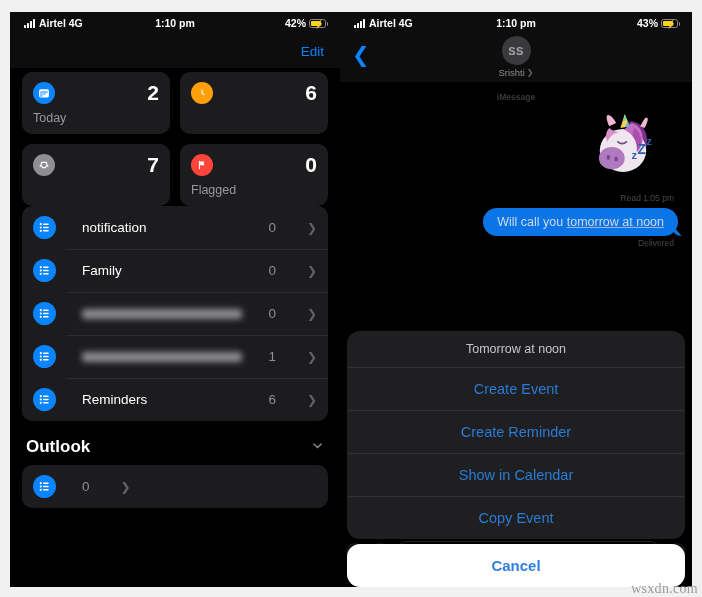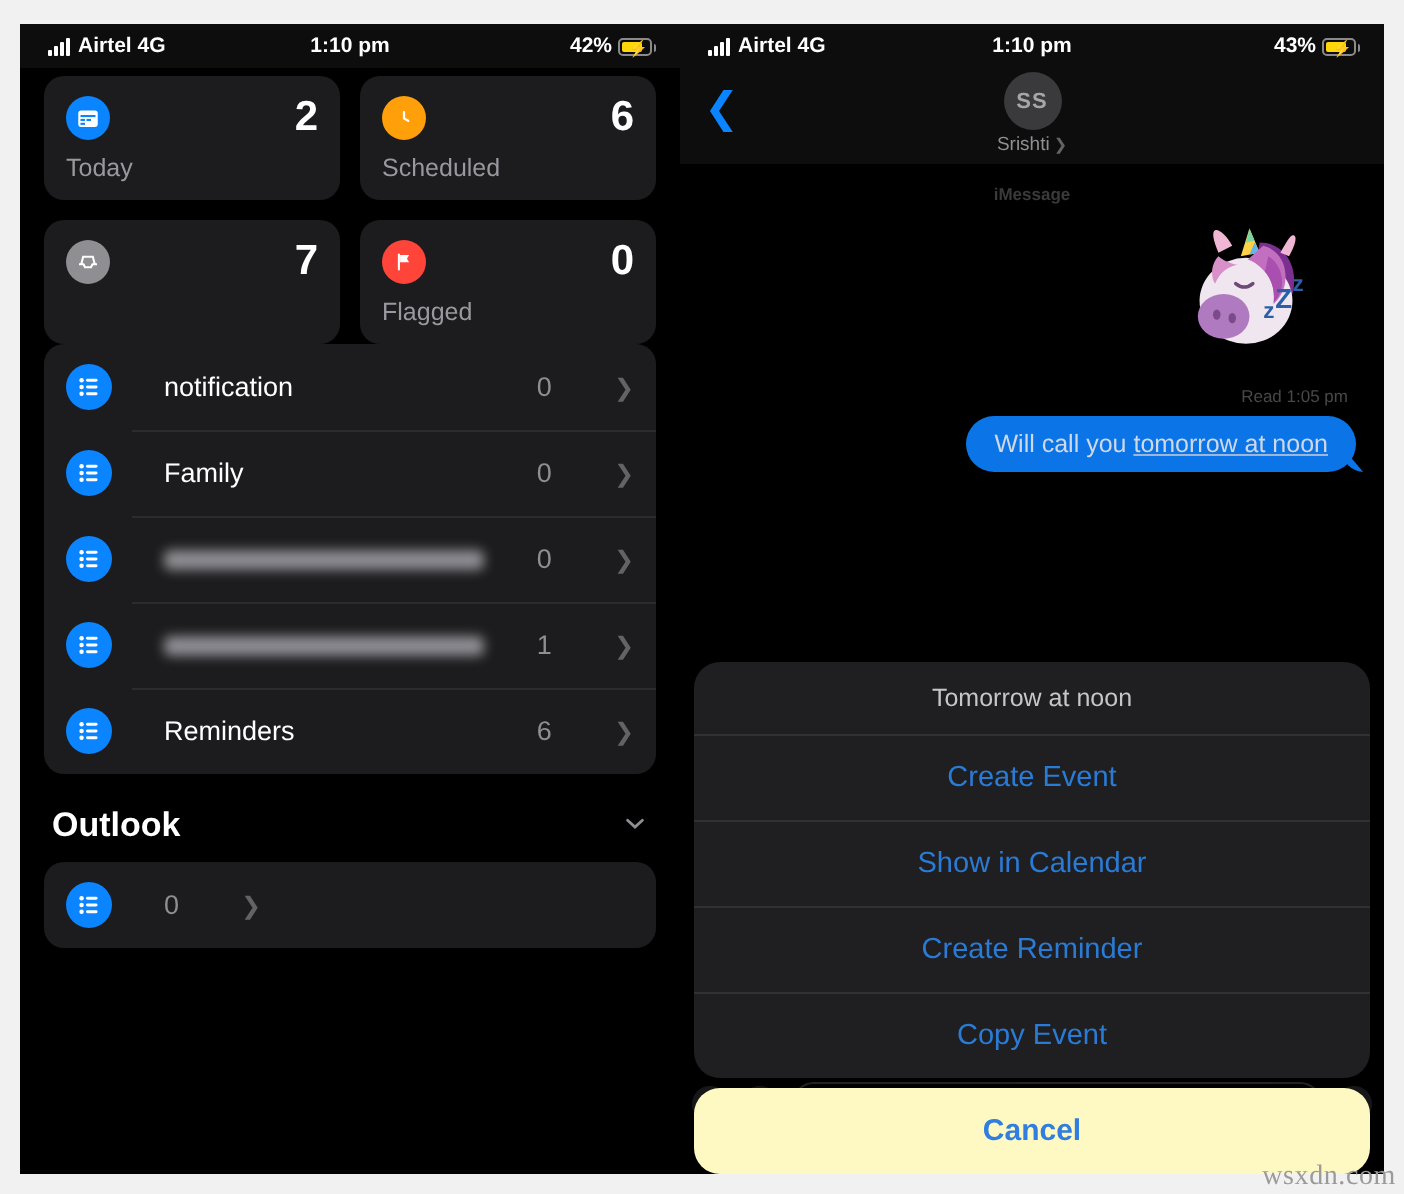--- a/index.html
+++ b/index.html
@@ -170,21 +170,21 @@
   .sheet-title {
     text-align:center; color:#c6c6c8; font-size:12.5px;
     padding:11px 8px; border-bottom:1px solid #313134;
   }
   .sheet-item {
     text-align:center; color:#2a7bd6; font-size:14.5px;
     padding:13px 8px; border-bottom:1px solid #313134;
   }
   .sheet-item:last-child { border-bottom:none; }
   .sheet-cancel {
-    margin-top:5px; background:#fef9c3; border-radius:13px;
+    margin-top:5px; background:#ffffff; border-radius:13px;
     text-align:center; color:#2f7ee0; font-size:15px; font-weight:bold;
     padding:13px 8px;
   }
 
   
   .watermark {
     position:absolute; right:4px; bottom:0px;
     font-family:"Liberation Serif", serif; font-size:14px; color:#9a9a9a;
     letter-spacing:.3px;
   }
@@ -209,20 +209,23 @@
       <div class="sb-center">1:10 pm</div>
       <div class="sb-right">
         <span>42%</span>
         <span class="batt">
           <span class="fill"></span>
             <span class="bolt">⚡</span>
         </span>
       </div>
     </div>
 
+    <div class="rem-nav">
+      <span class="edit-btn">Edit</span>
+    </div>
 
     <div class="rem-body">
 
       <div class="cards">
 
         <div class="card">
           <div class="card-top">
             <span class="card-ic" style="background:#0a84ff">
               <svg viewBox="0 0 16 16" width="12" height="12" fill="#fff">
                   <rect x="1.5" y="3" width="13" height="11" rx="2"></rect>
@@ -240,21 +243,20 @@
         <div class="card">
           <div class="card-top">
             <span class="card-ic" style="background:#ff9f0a">
               <svg viewBox="0 0 16 16" width="12" height="12">
                   <circle cx="8" cy="8" r="7" fill="#ff9f0a"></circle>
                   <path d="M8 4v4.3l2.8 1.6" stroke="#fff" stroke-width="1.5" fill="none" stroke-linecap="round"></path>
                 </svg>
             </span>
             <span class="card-count">6</span>
           </div>
-          <div class="card-label">Scheduled</div>
         </div>
 
         <div class="card">
           <div class="card-top">
             <span class="card-ic" style="background:#8e8e93">
               <svg viewBox="0 0 16 16" width="12" height="12" fill="none" stroke="#fff" stroke-width="1.4">
                   <path d="M2 9.5h3l1 2h4l1-2h3"></path>
                   <path d="M3.5 9.5 4.8 4.5h6.4l1.3 5"></path>
                 </svg>
             </span>
@@ -460,34 +462,35 @@
         </div>
       </div>
 
       <div class="read-line">Read 1:05 pm</div>
 
       <div class="bubble-row">
         <div class="bubble">
           <span>Will call you </span><u>tomorrow at noon</u>
         </div>
       </div>
+      <div class="delivered">Delivered</div>
 
       <div class="inputbar">
         <span class="ib-ic">◯</span>
         <span class="ib-ic">A</span>
         <span class="ib-field">iMessage</span>
         <span class="ib-ic">◍</span>
       </div>
 
       <div class="sheet-wrap">
         <div class="sheet">
           <div class="sheet-title">Tomorrow at noon</div>
           <div class="sheet-item">Create Event</div>
+          <div class="sheet-item">Create Reminder</div>
           <div class="sheet-item">Show in Calendar</div>
-          <div class="sheet-item">Create Reminder</div>
           <div class="sheet-item">Copy Event</div>
         </div>
         <div class="sheet-cancel">Cancel</div>
       </div>
 
     </div>
   </div>
 
   <div class="watermark">wsxdn.com</div>
 

